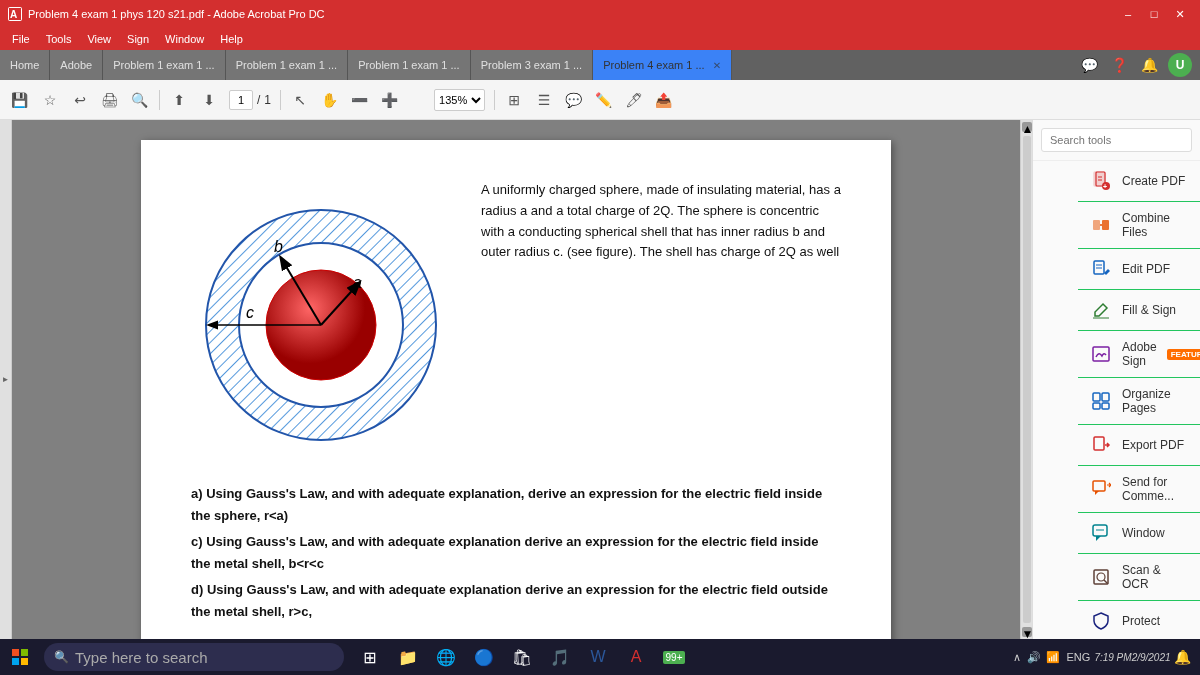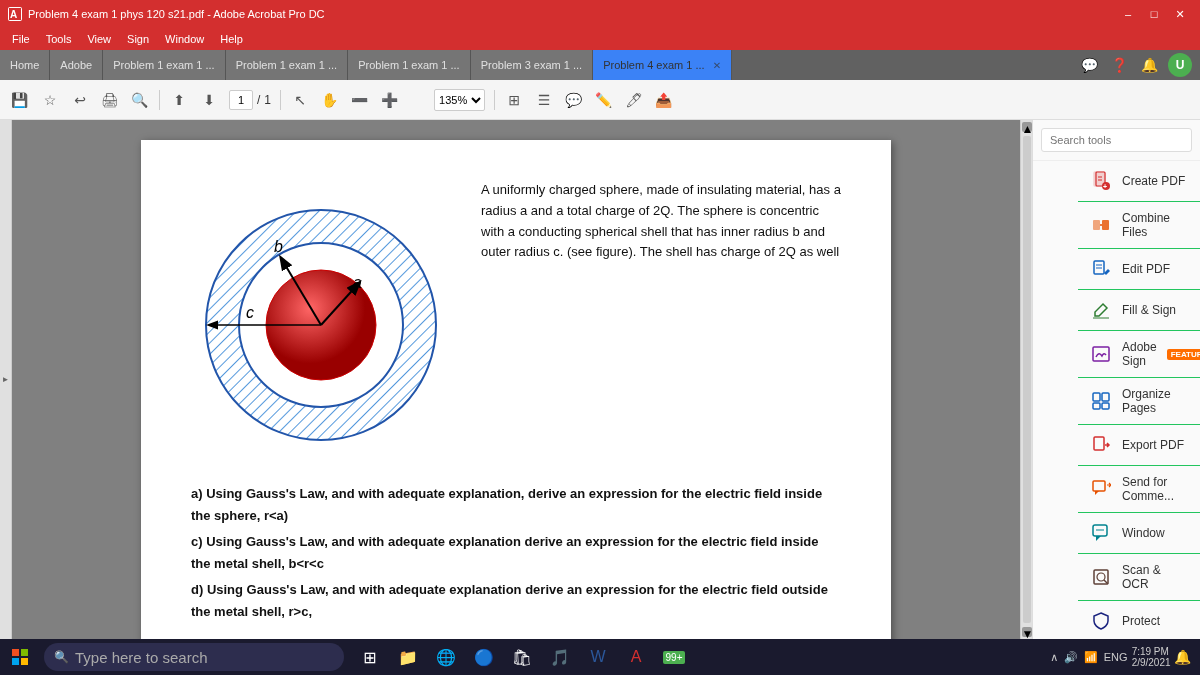--- a/index.html
+++ b/index.html
@@ -222,21 +222,21 @@
       padding: 0 10px;
       gap: 6px;
       margin: 0 4px;
       cursor: text;
     }
     .taskbar-search-icon { color: #aaa; font-size: 12px; }
     .taskbar-search-text { color: #aaa; font-size: 15px; }
     .taskbar-apps { display: flex; align-items: center; gap: 2px; padding: 0 4px; }
     .taskbar-app { width: 36px; height: 36px; display: flex; align-items: center; justify-content: center; cursor: pointer; color: white; font-size: 16px; }
     .taskbar-right { margin-left: auto; display: flex; align-items: center; gap: 4px; padding-right: 8px; color: #ccc; font-size: 11px; }
-    .taskbar-time { display: flex; flex-direction: column; align-items: flex-start; font-size: 10px; color: #ccc; }
+    .taskbar-time { display: flex; flex-direction: row; align-items: flex-end; font-size: 10px; color: #ccc; font-style: italic; }
     .taskbar-sys-icons { display: flex; gap: 6px; align-items: center; }
 
     
     .tools-panel::-webkit-scrollbar { width: 6px; }
     .tools-panel::-webkit-scrollbar-track { background: #f5f5f5; }
     .tools-panel::-webkit-scrollbar-thumb { background: #bbb; border-radius: 3px; }
   </style>
 </head>
 <body>
 

